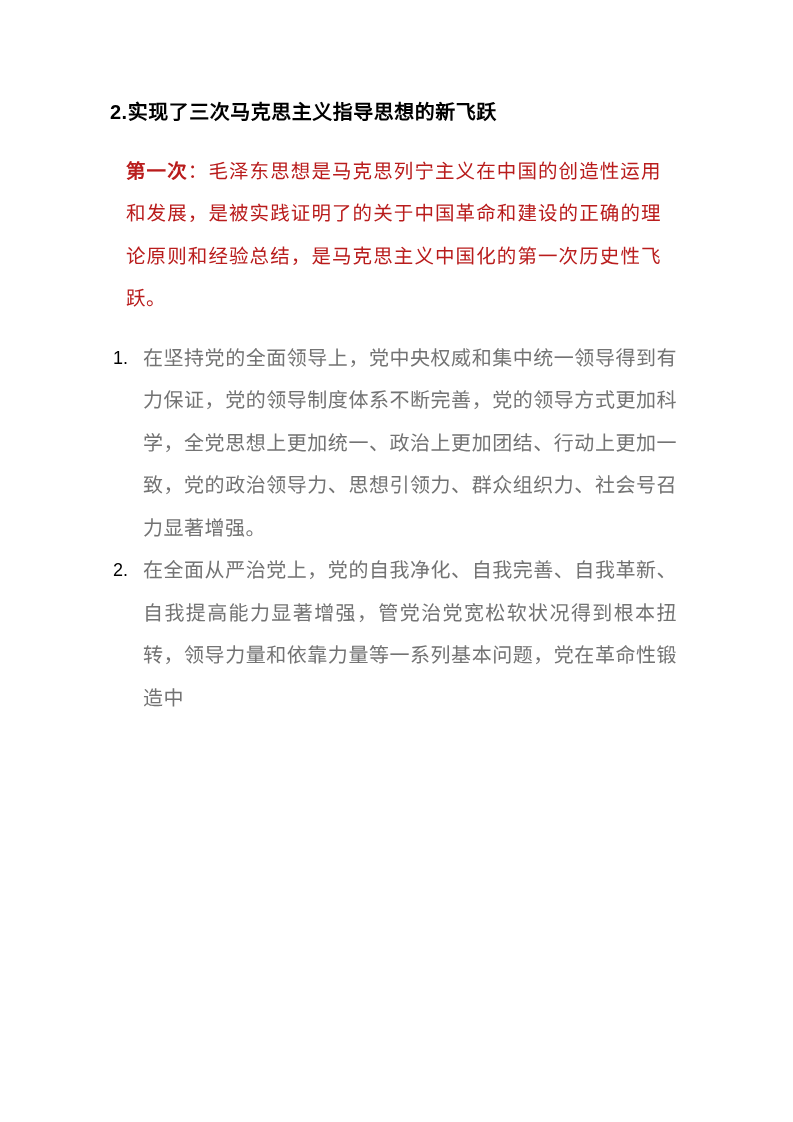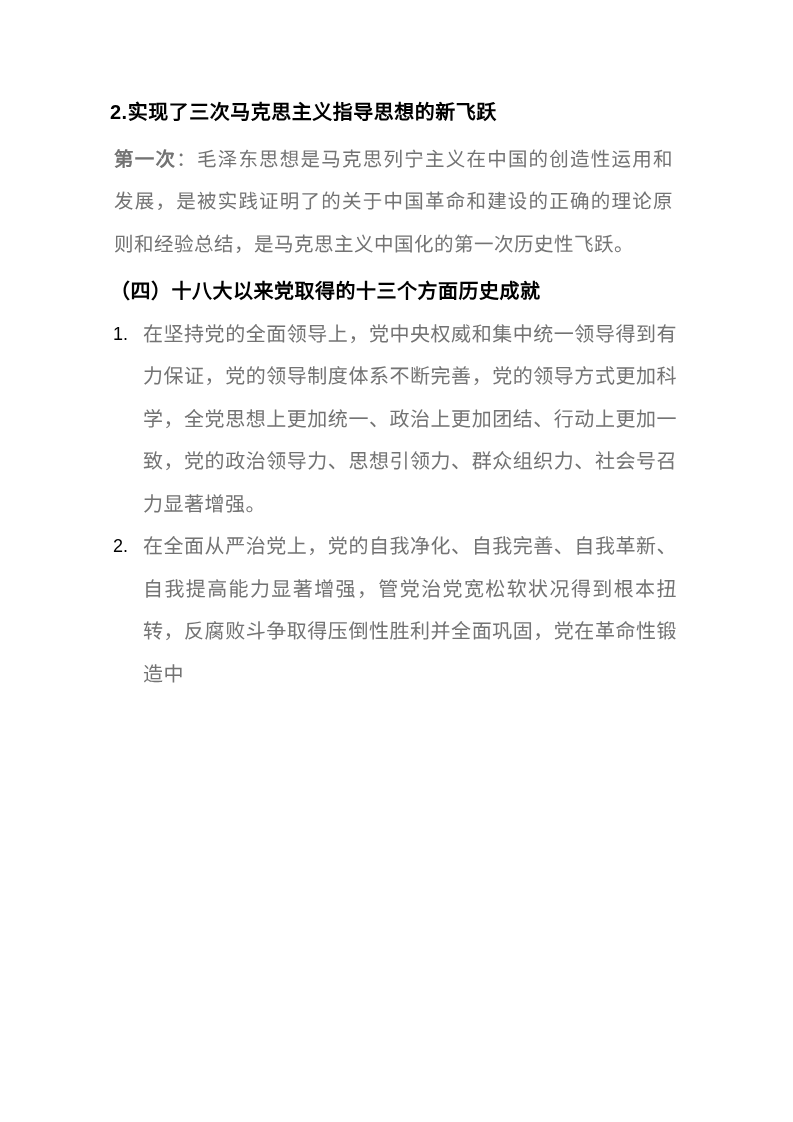--- a/index.html
+++ b/index.html
@@ -25,27 +25,27 @@
     margin: 0;
     font-family: "Liberation Sans", "DejaVu Sans", sans-serif;
     font-size: 20px;
     font-weight: 700;
     line-height: 42.5px;
     letter-spacing: 0.5px;
     color: #000000;
     text-align: left;
   }
   .para {
-    margin: 4px;
+    margin: 16px;
     font-size: 19.5px;
     line-height: 42.5px;
     text-align: justify;
     text-justify: inter-character;
     letter-spacing: 0.5px;
-    color: #737373;
+    color: #b91c1c;
   }
   .para .run-label {
     font-family: "Liberation Sans", "DejaVu Sans", sans-serif;
     font-weight: 700;
   }
   .num-list {
     margin: 0;
     padding: 0;
   }
   .list-item {
@@ -78,29 +78,28 @@
 <div class="page">
 
   <h2 class="doc-heading">2.实现了三次马克思主义指导思想的新飞跃</h2>
 
   <p class="para">
     <strong class="run-label">第一次</strong><span>：毛泽东思想是马克思列宁主义在中国的创造性运用和发展，是被实践证明了的关于中国革命和建设的正确的理论原则和经验总结，是马克思主义中国化的第一次历史性飞跃。</span>
   </p>
 
 
 
-  <h2 class="doc-heading">（四）十八大以来党取得的十三个方面历史成就</h2>
 
   <div class="num-list">
 
     <div class="list-item">
       <span class="num">1.</span>
       <span class="item-text">在坚持党的全面领导上，党中央权威和集中统一领导得到有力保证，党的领导制度体系不断完善，党的领导方式更加科学，全党思想上更加统一、政治上更加团结、行动上更加一致，党的政治领导力、思想引领力、群众组织力、社会号召力显著增强。</span>
     </div>
 
     <div class="list-item">
       <span class="num">2.</span>
-      <span class="item-text">在全面从严治党上，党的自我净化、自我完善、自我革新、自我提高能力显著增强，管党治党宽松软状况得到根本扭转，反腐败斗争取得压倒性胜利并全面巩固，党在革命性锻造中</span>
+      <span class="item-text">在全面从严治党上，党的自我净化、自我完善、自我革新、自我提高能力显著增强，管党治党宽松软状况得到根本扭转，领导力量和依靠力量等一系列基本问题，党在革命性锻造中</span>
     </div>
 
   </div>
 
 </div>
 
 </body></html>

